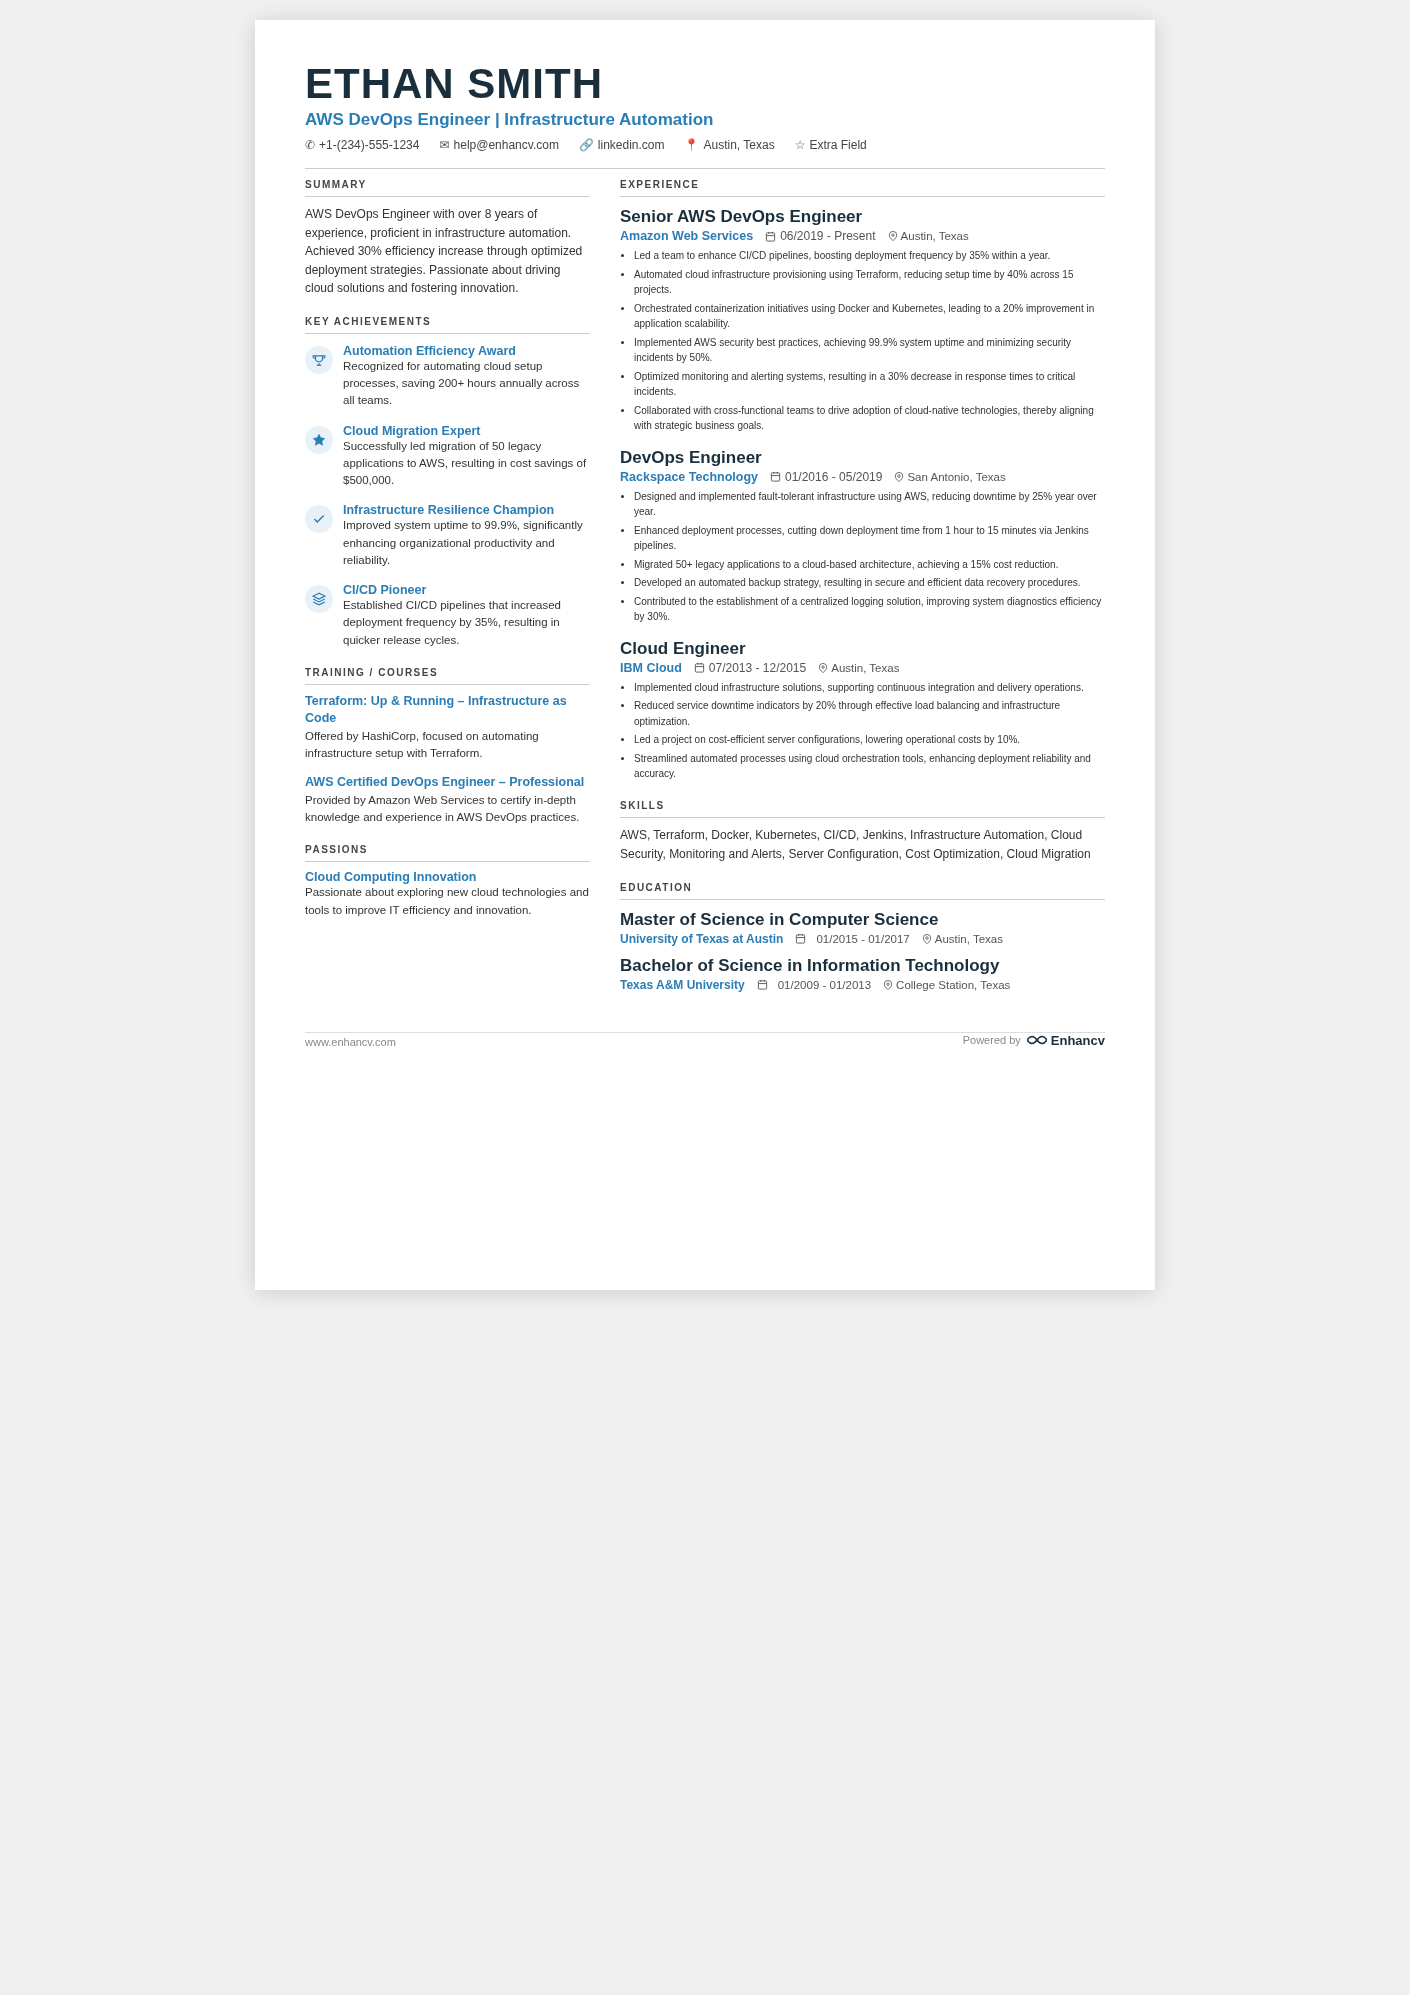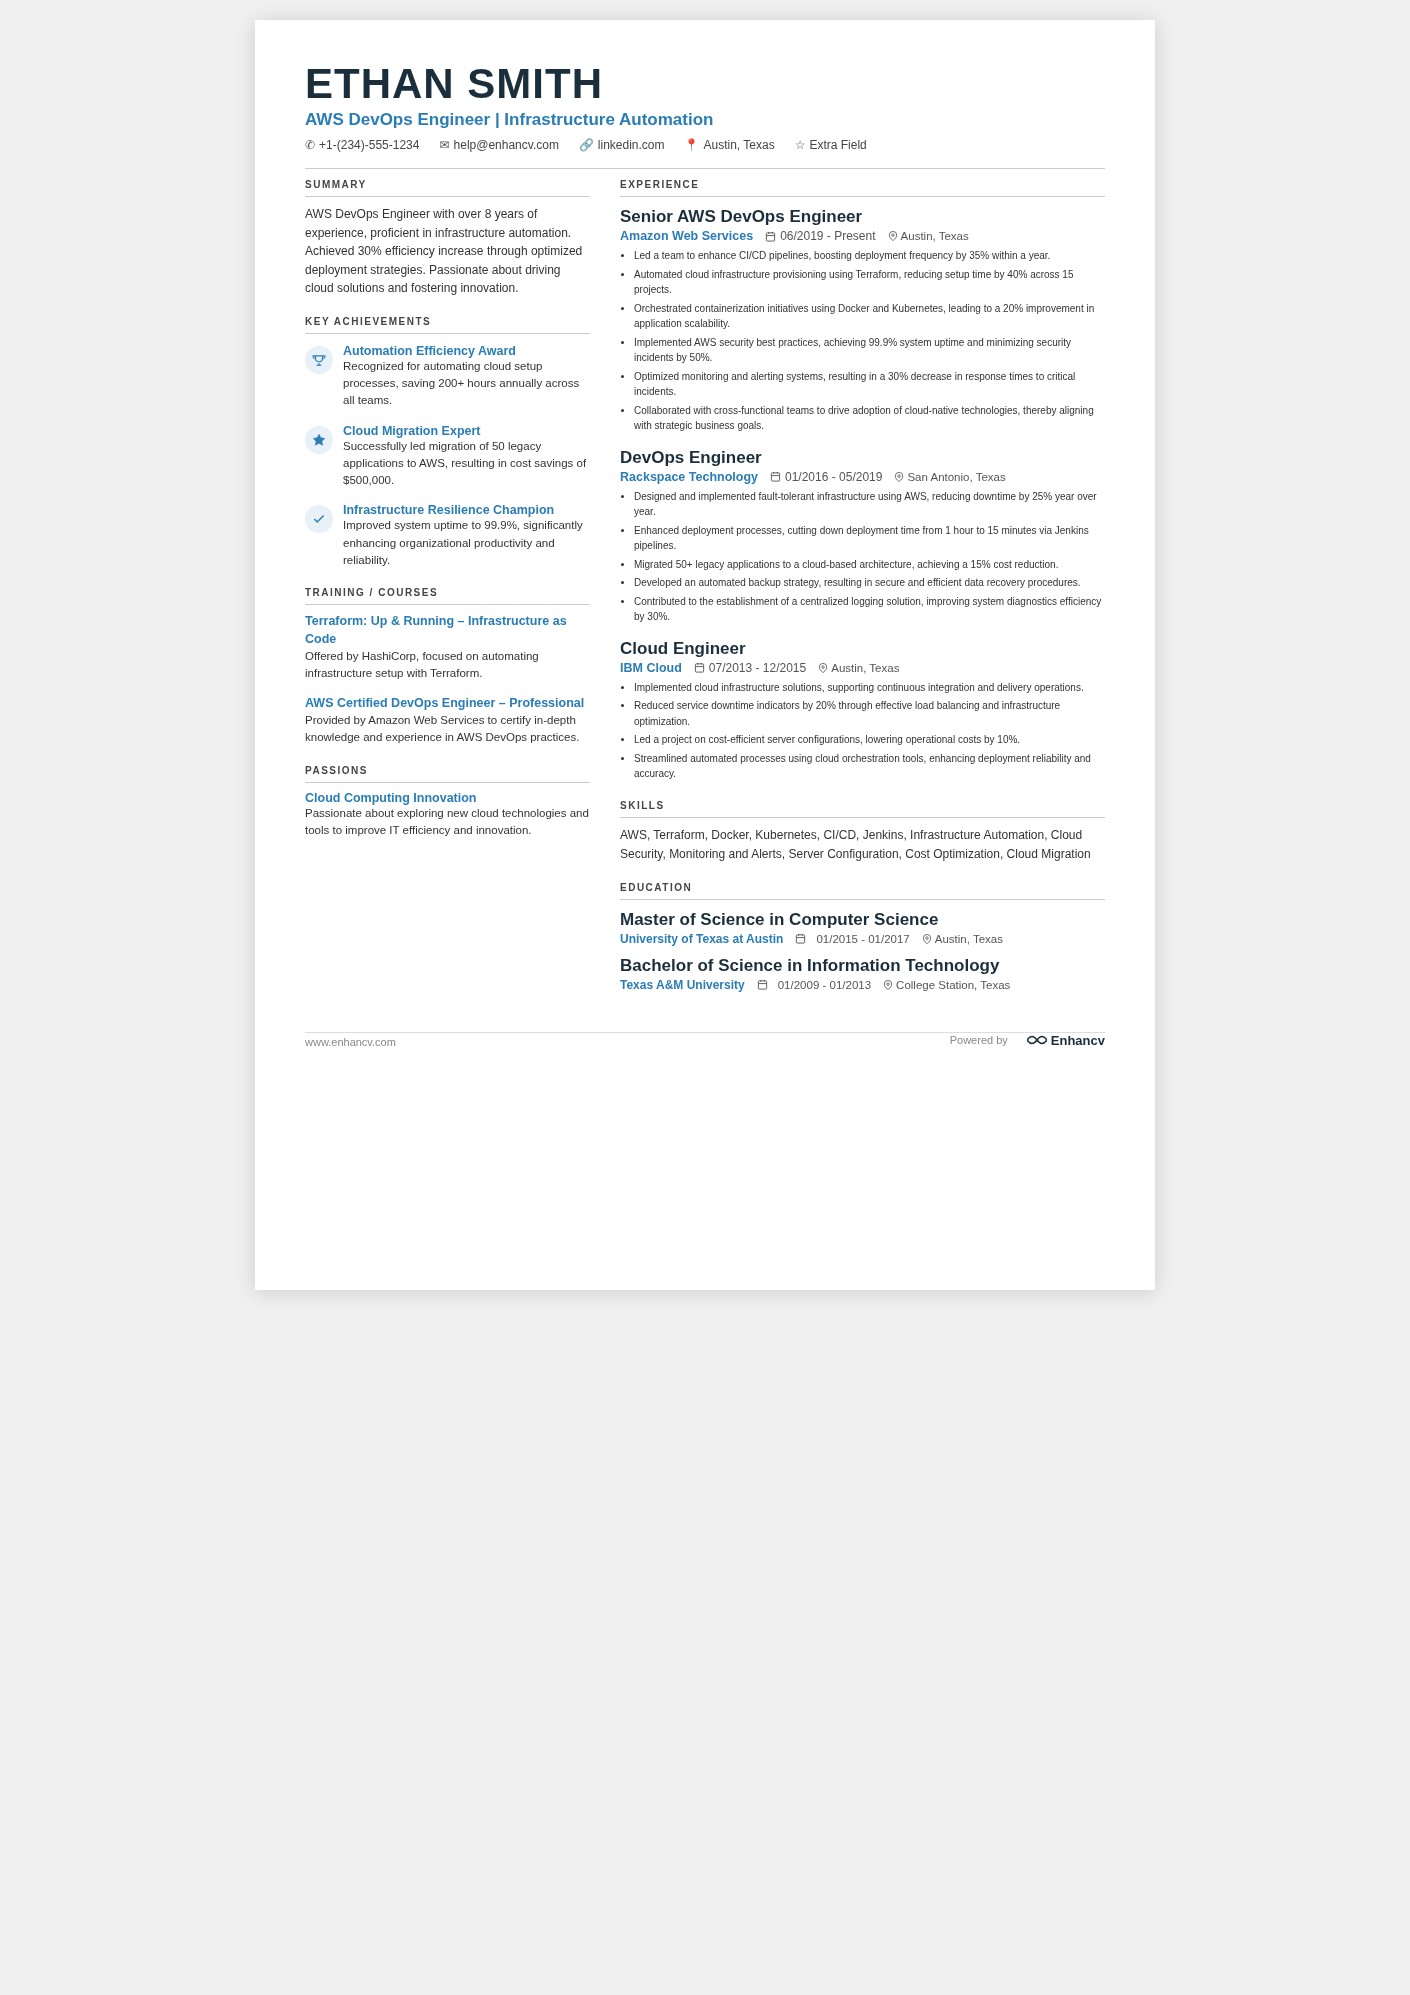--- a/index.html
+++ b/index.html
@@ -259,21 +259,21 @@
       font-size: 11px;
       color: #888;
       font-family: 'Arial', sans-serif;
     }
     .footer-powered {
       font-size: 11px;
       color: #888;
       font-family: 'Arial', sans-serif;
       display: flex;
       align-items: center;
-      gap: 19px;
+      gap: 6px;
     }
     .enhancv-logo {
       display: flex;
       align-items: center;
       gap: 4px;
       font-size: 13px;
       font-weight: 700;
       color: #1a2e3b;
       font-family: 'Arial', sans-serif;
     }
@@ -356,20 +356,33 @@
           <svg viewBox="0 0 24 24" fill="none" stroke="#2a7db5" stroke-width="2.5">
             <polyline points="20 6 9 17 4 12"></polyline>
           </svg>
         </div>
         <div class="achievement-content">
           <div class="achievement-title">Infrastructure Resilience Champion</div>
           <div class="achievement-desc">Improved system uptime to 99.9%, significantly enhancing organizational productivity and reliability.</div>
         </div>
       </div>
 
+      <div class="achievement-item">
+        <div class="achievement-icon-wrap">
+          <svg viewBox="0 0 24 24" fill="none" stroke="#2a7db5" stroke-width="2">
+            <path d="M12 2L2 7l10 5 10-5-10-5z"></path>
+            <path d="M2 17l10 5 10-5"></path>
+            <path d="M2 12l10 5 10-5"></path>
+          </svg>
+        </div>
+        <div class="achievement-content">
+          <div class="achievement-title">CI/CD Pioneer</div>
+          <div class="achievement-desc">Established CI/CD pipelines that increased deployment frequency by 35%, resulting in quicker release cycles.</div>
+        </div>
+      </div>
 
       <div class="section-label">TRAINING / COURSES</div>
       <hr class="divider" style="margin-top:0;margin-bottom:8px;">
 
       <div class="training-item">
         <div class="training-title">Terraform: Up &amp; Running – Infrastructure as Code</div>
         <div class="training-desc">Offered by HashiCorp, focused on automating infrastructure setup with Terraform.</div>
       </div>
       <div class="training-item">
         <div class="training-title">AWS Certified DevOps Engineer – Professional</div>

